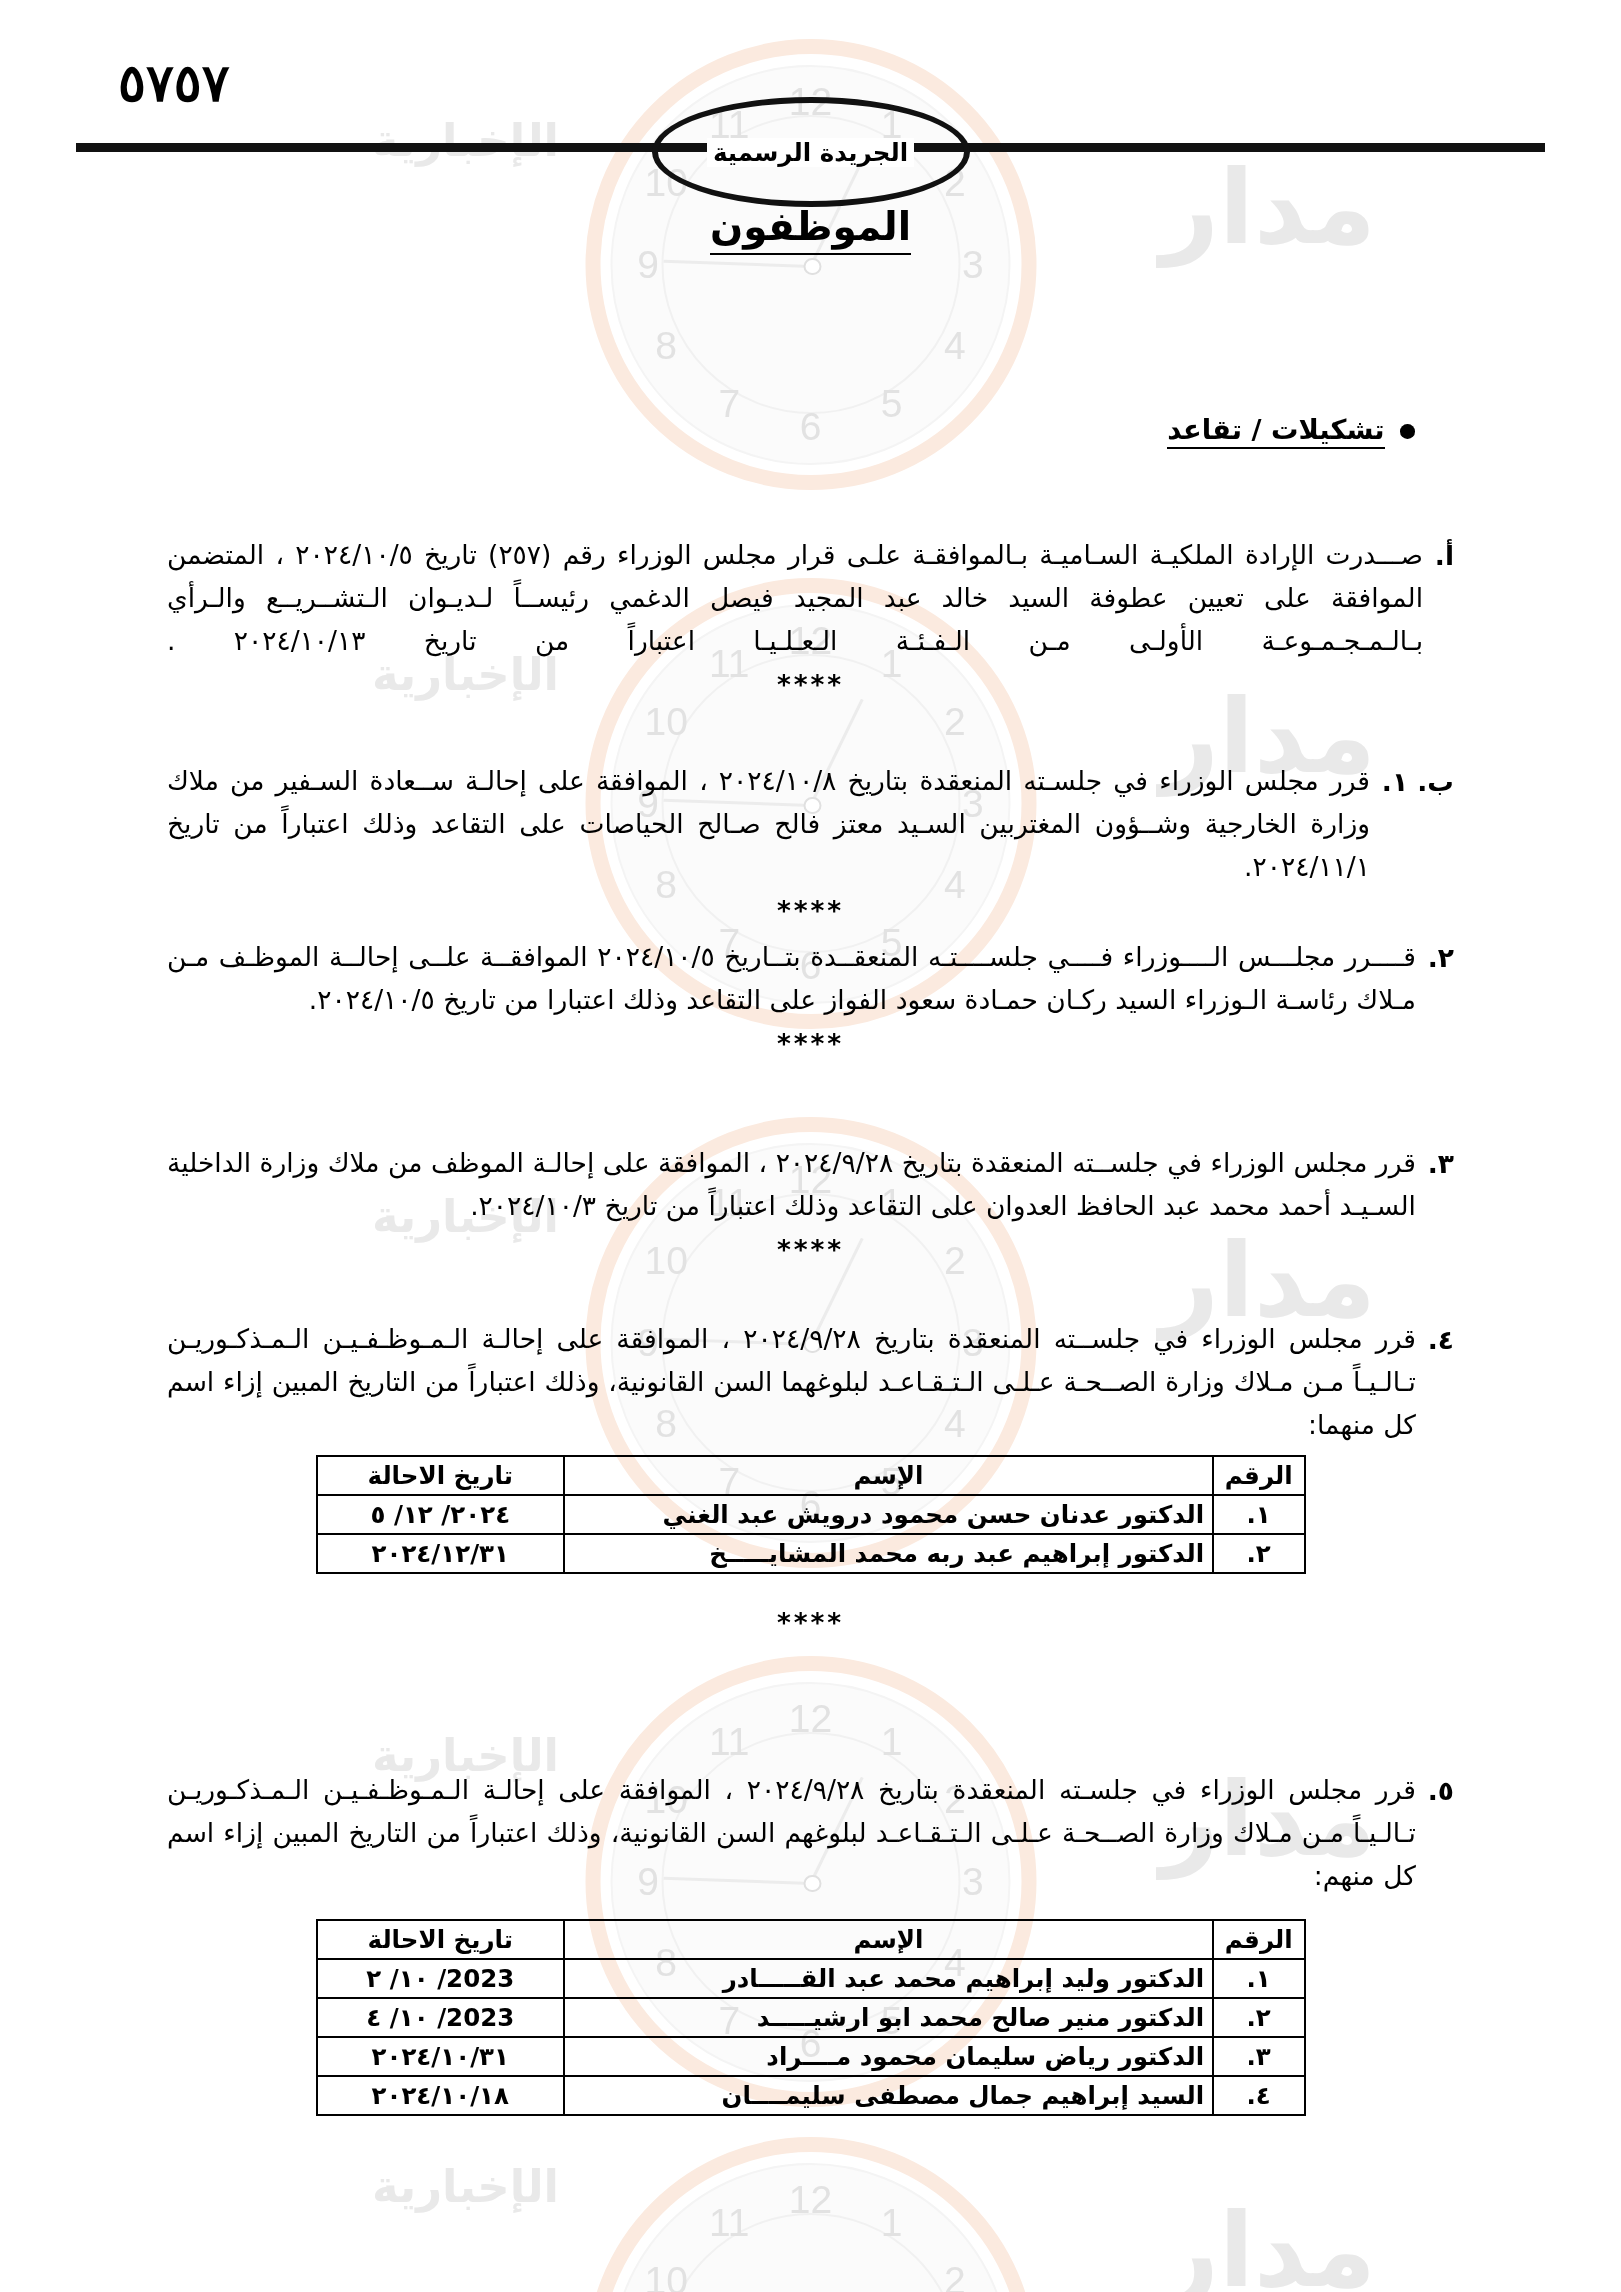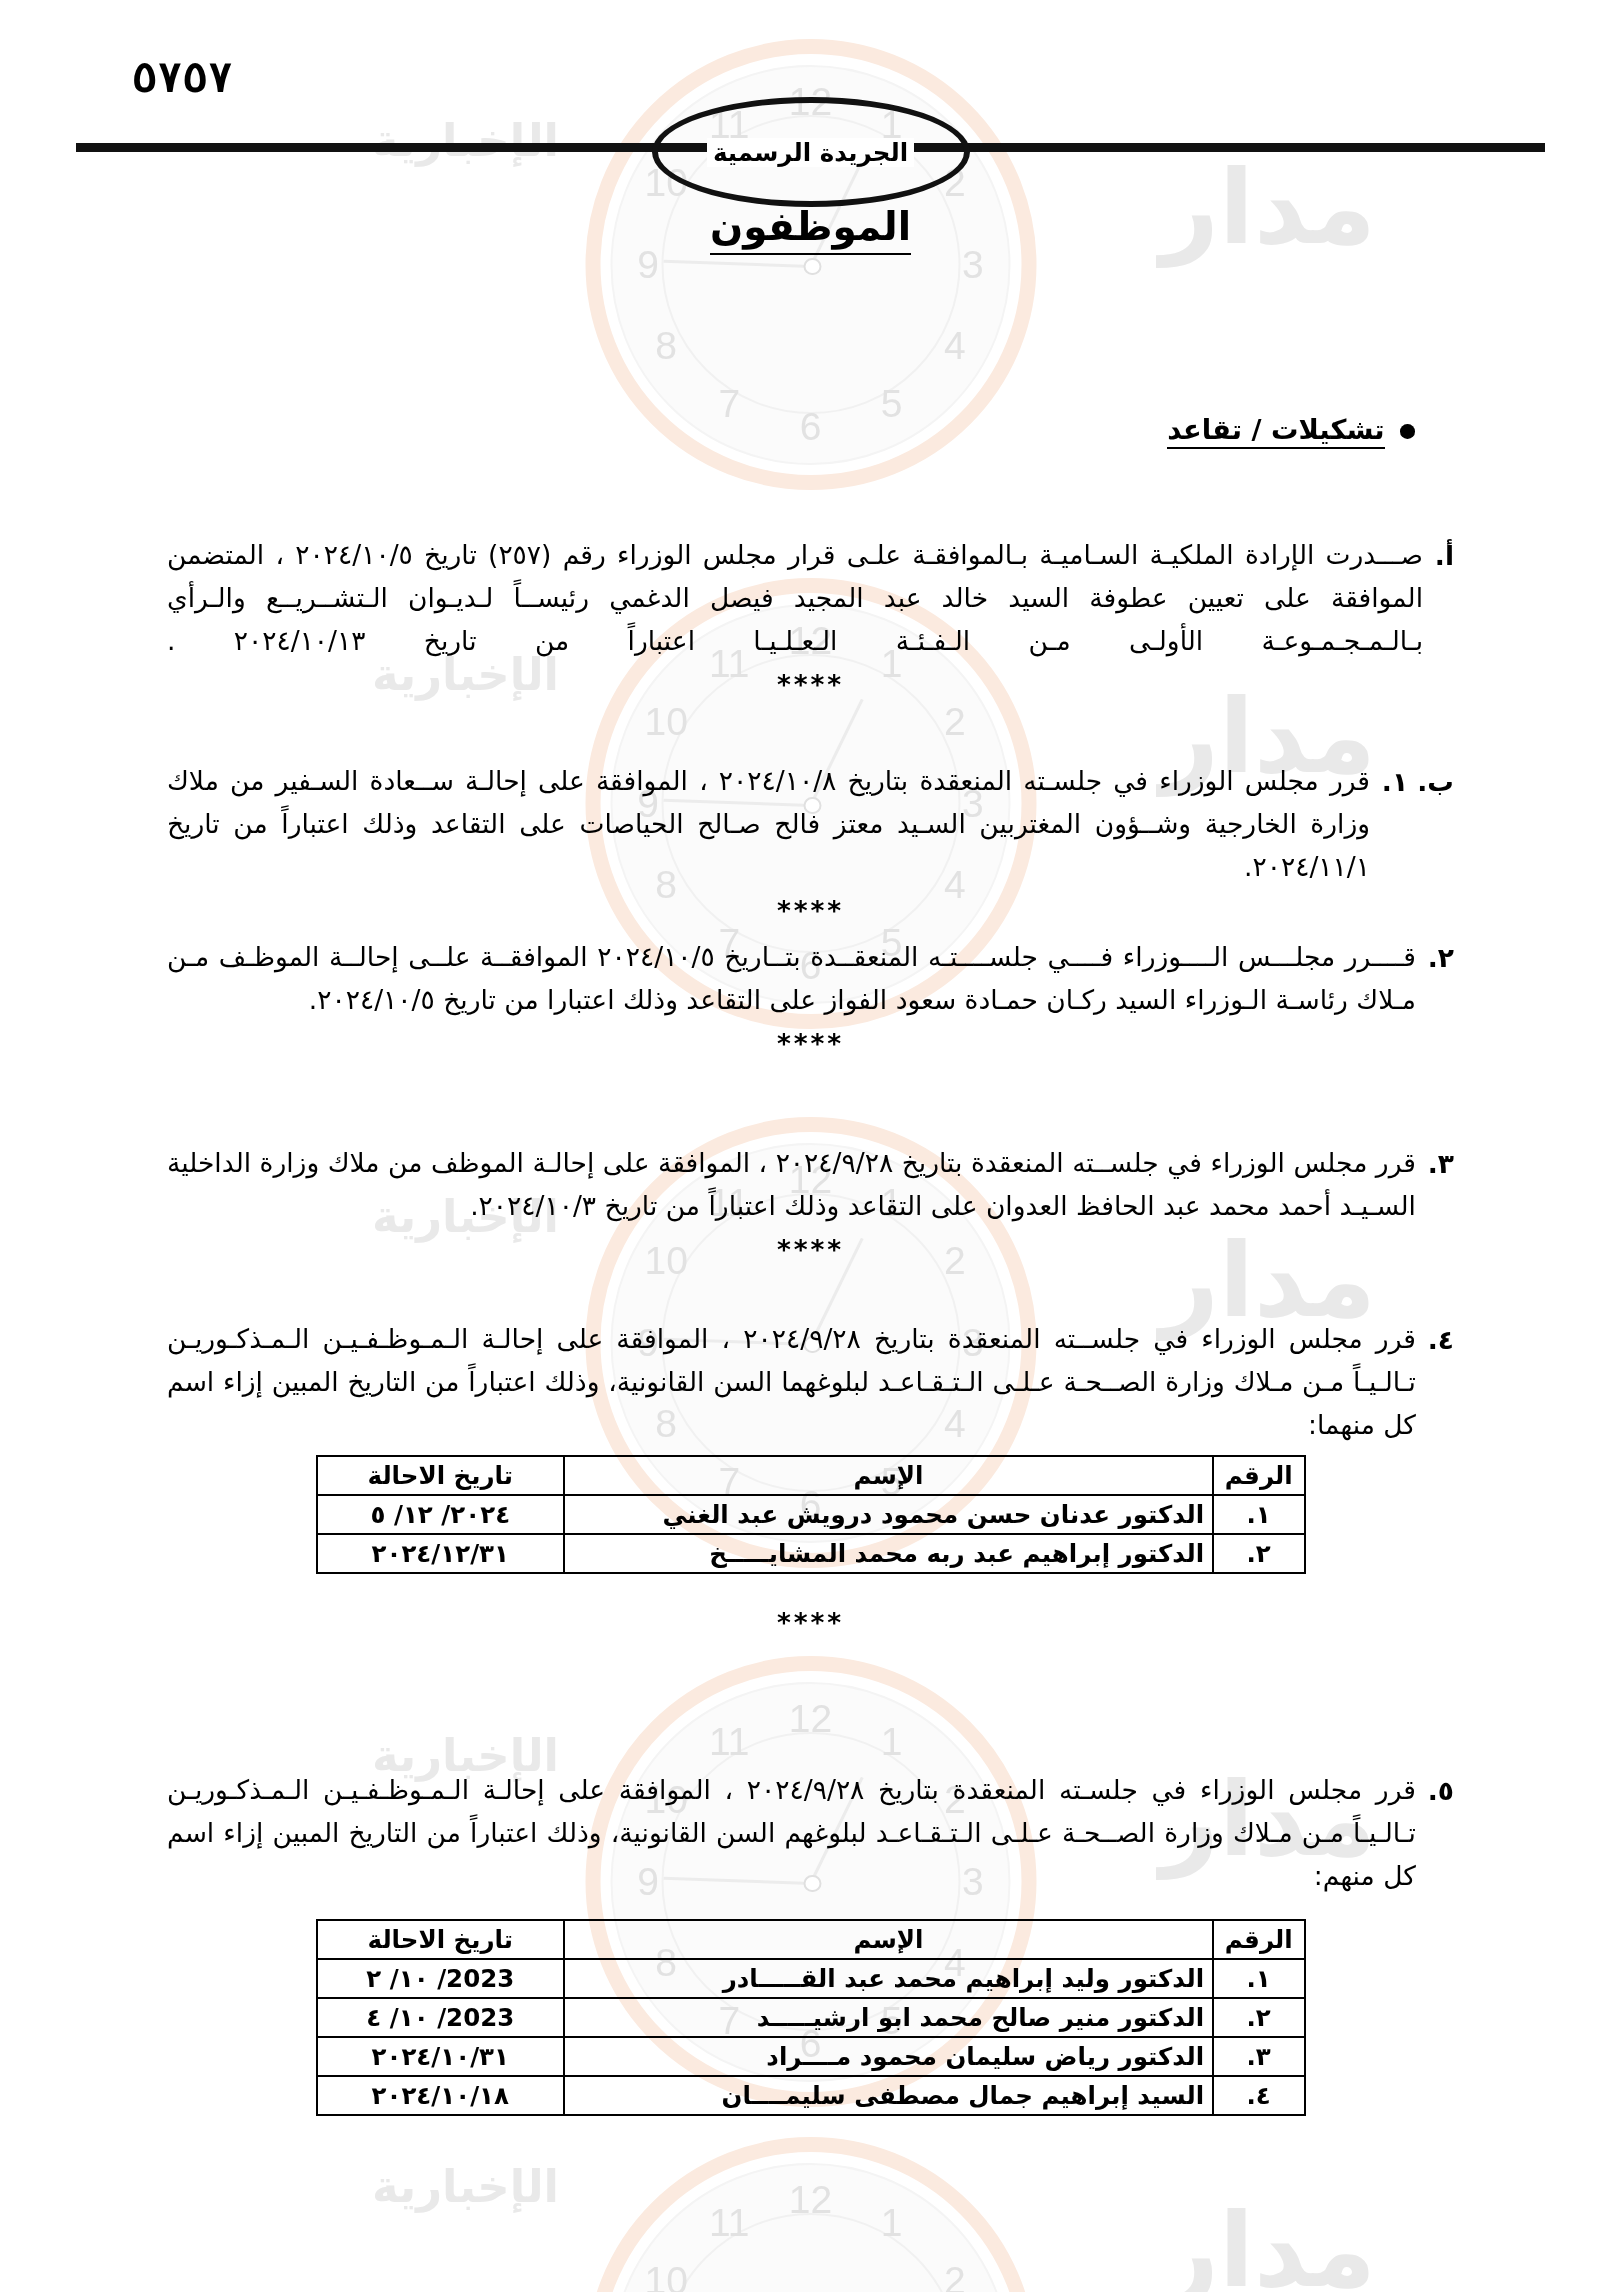--- a/index.html
+++ b/index.html
@@ -101,25 +101,24 @@
   
   .content {
     position: relative;
     z-index: 2;
   }
 
   .page-number {
     position: absolute;
     top: 53px;
     left: 118px;
-    font-size: 42px;
+    font-size: 52px;
     font-weight: bold;
     letter-spacing: 3.9px;
-    font-family: Liberation Mono, monospace;
-    margin-left: 14px;
+    font-family: Liberation Serif, serif;
   }
 
   .header-rule {
     position: absolute;
     top: 143px;
     left: 76px;
     right: 76px;
     height: 8.8px;
     background: #111;
   }

